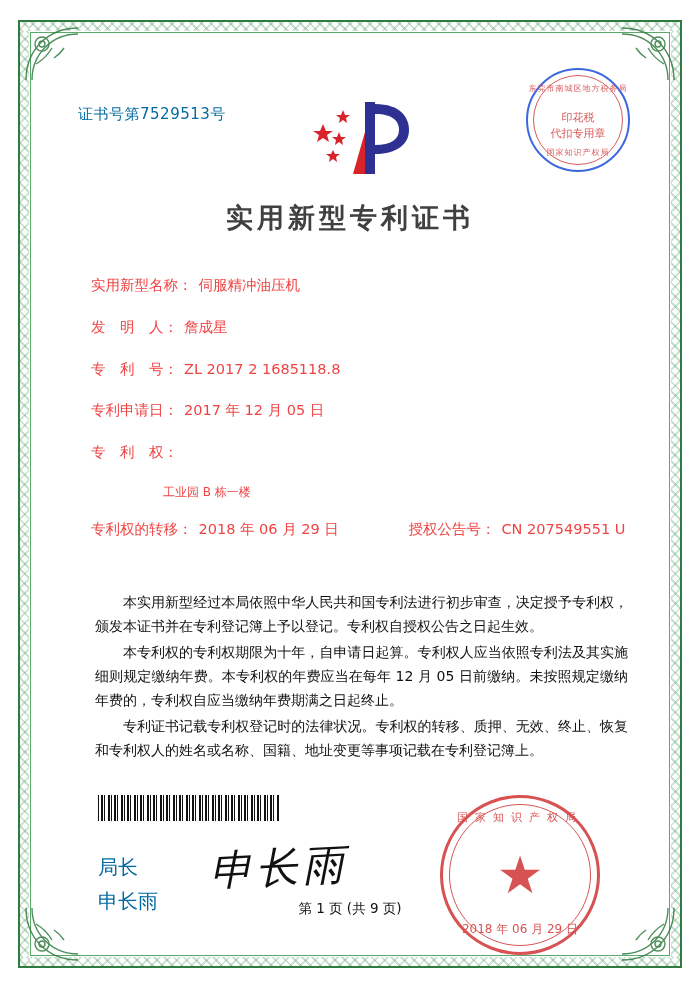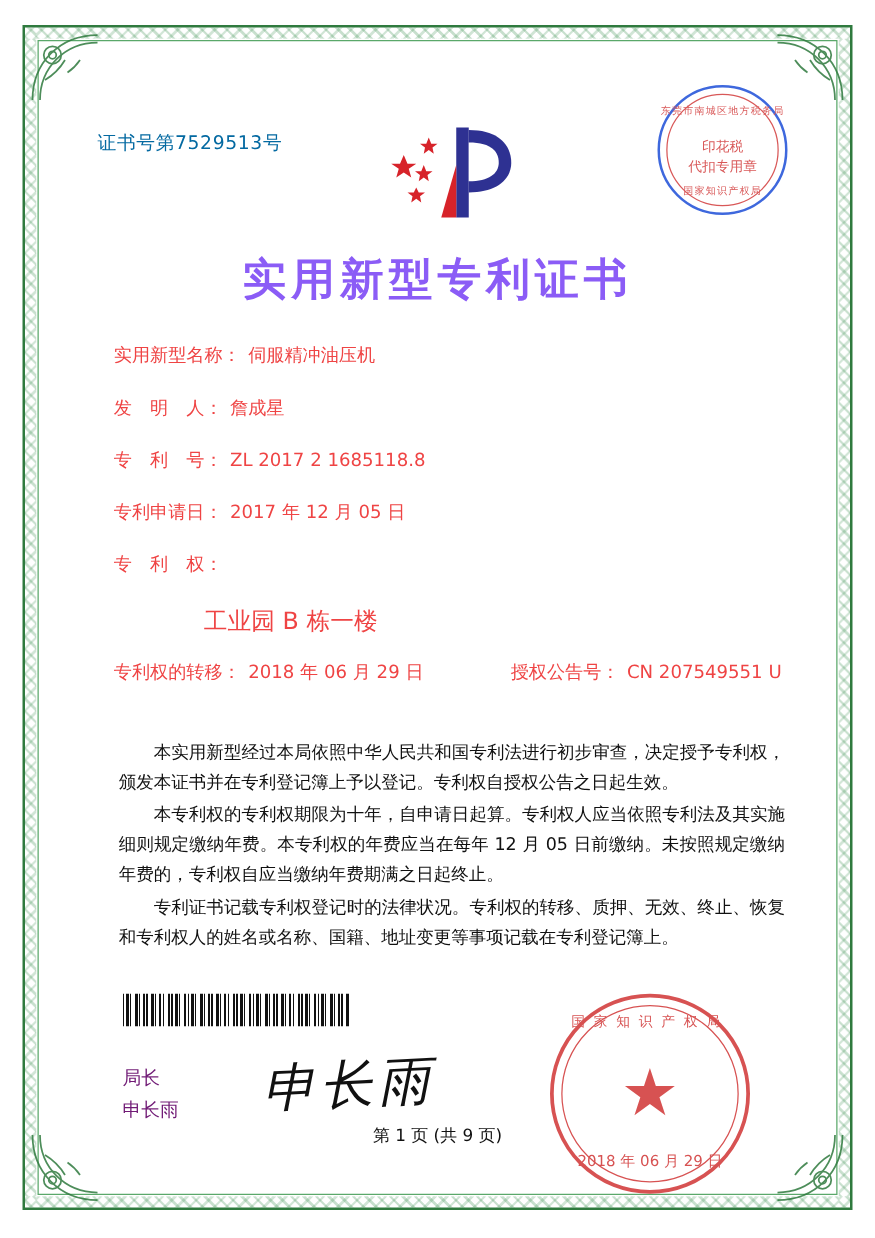--- a/index.html
+++ b/index.html
@@ -144,24 +144,24 @@
     letter-spacing: 1px;
     font-family: "DejaVu Sans", sans-serif;
   }
 
   .doc-title {
     position: absolute;
     left: 0;
     right: 0;
     top: 150px;
     text-align: center;
-    font-size: 35px;
+    font-size: 27px;
     font-weight: bold;
     letter-spacing: 4px;
-    color: #8b5cf6;
+    color: #404040;
     font-family: "DejaVu Sans", sans-serif;
   }
 
   .fields {
     position: absolute;
     left: 41px;
     right: 20px;
     top: 225px;
     font-size: 14.5px;
     color: #ef4444;
@@ -191,21 +191,21 @@
     white-space: pre;
   }
   .field-value2 {
     flex: 1 1 auto;
     padding-left: 6px;
   }
   .addr-second {
     margin-top: 4px;
     margin-left: 72px;
     margin-bottom: 18px;
-    font-size: 19px;
+    font-size: 12px;
     font-family: "DejaVu Sans", sans-serif;
   }
 
   .body-text {
     position: absolute;
     left: 45px;
     right: 22px;
     top: 540px;
     font-size: 14px;
     line-height: 1.72;
@@ -229,23 +229,23 @@
         #111 0 1px, #fff 1px 3px,
         #111 3px 5px, #fff 5px 6px,
         #111 6px 7px, #fff 7px 10px,
         #111 10px 12px, #fff 12px 13px);
   }
 
   .director {
     position: absolute;
     left: 48px;
     top: 800px;
-    font-size: 15px;
+    font-size: 20px;
     line-height: 1.7;
-    color: #701a75;
+    color: #0369a1;
     font-family: "DejaVu Sans", sans-serif;
   }
   .signature {
     position: absolute;
     left: 160px;
     top: 790px;
     font-size: 42px;
     color: #111;
     font-family: "DejaVu Serif", serif;
     font-style: italic;

